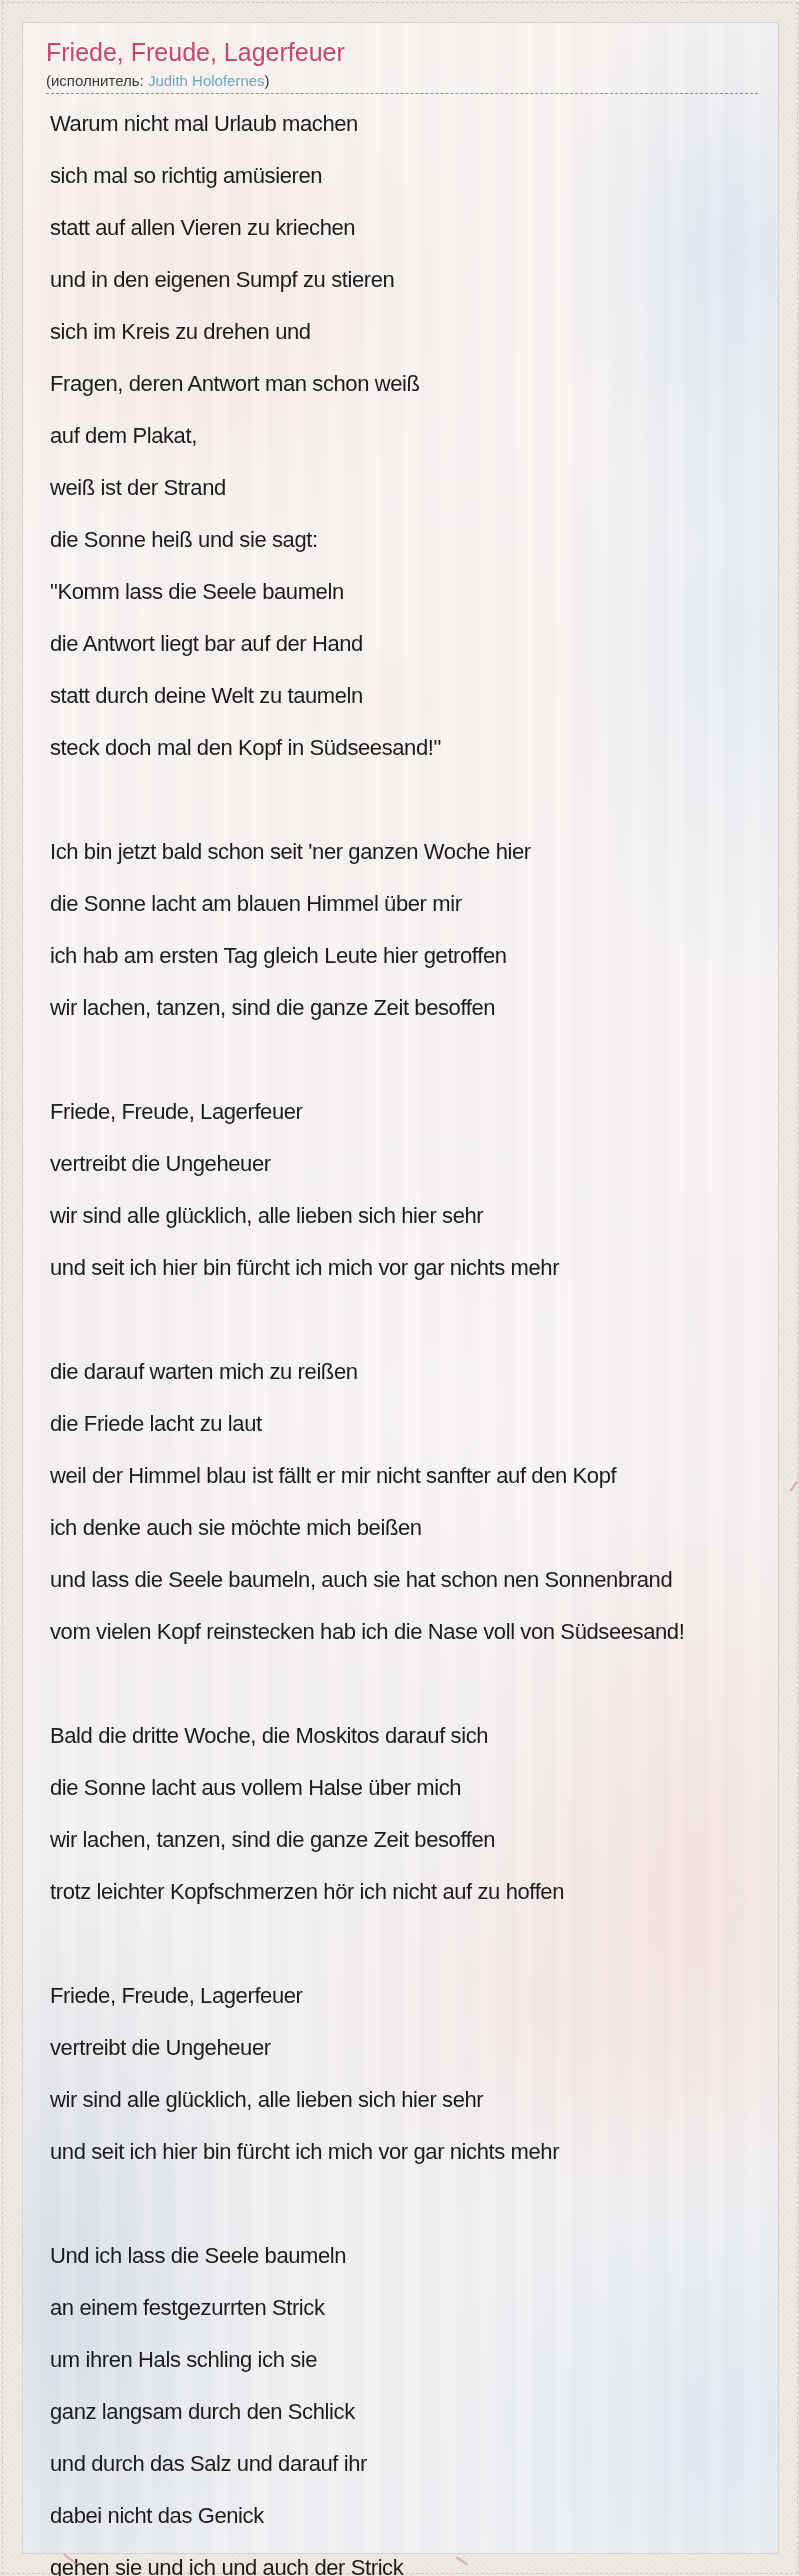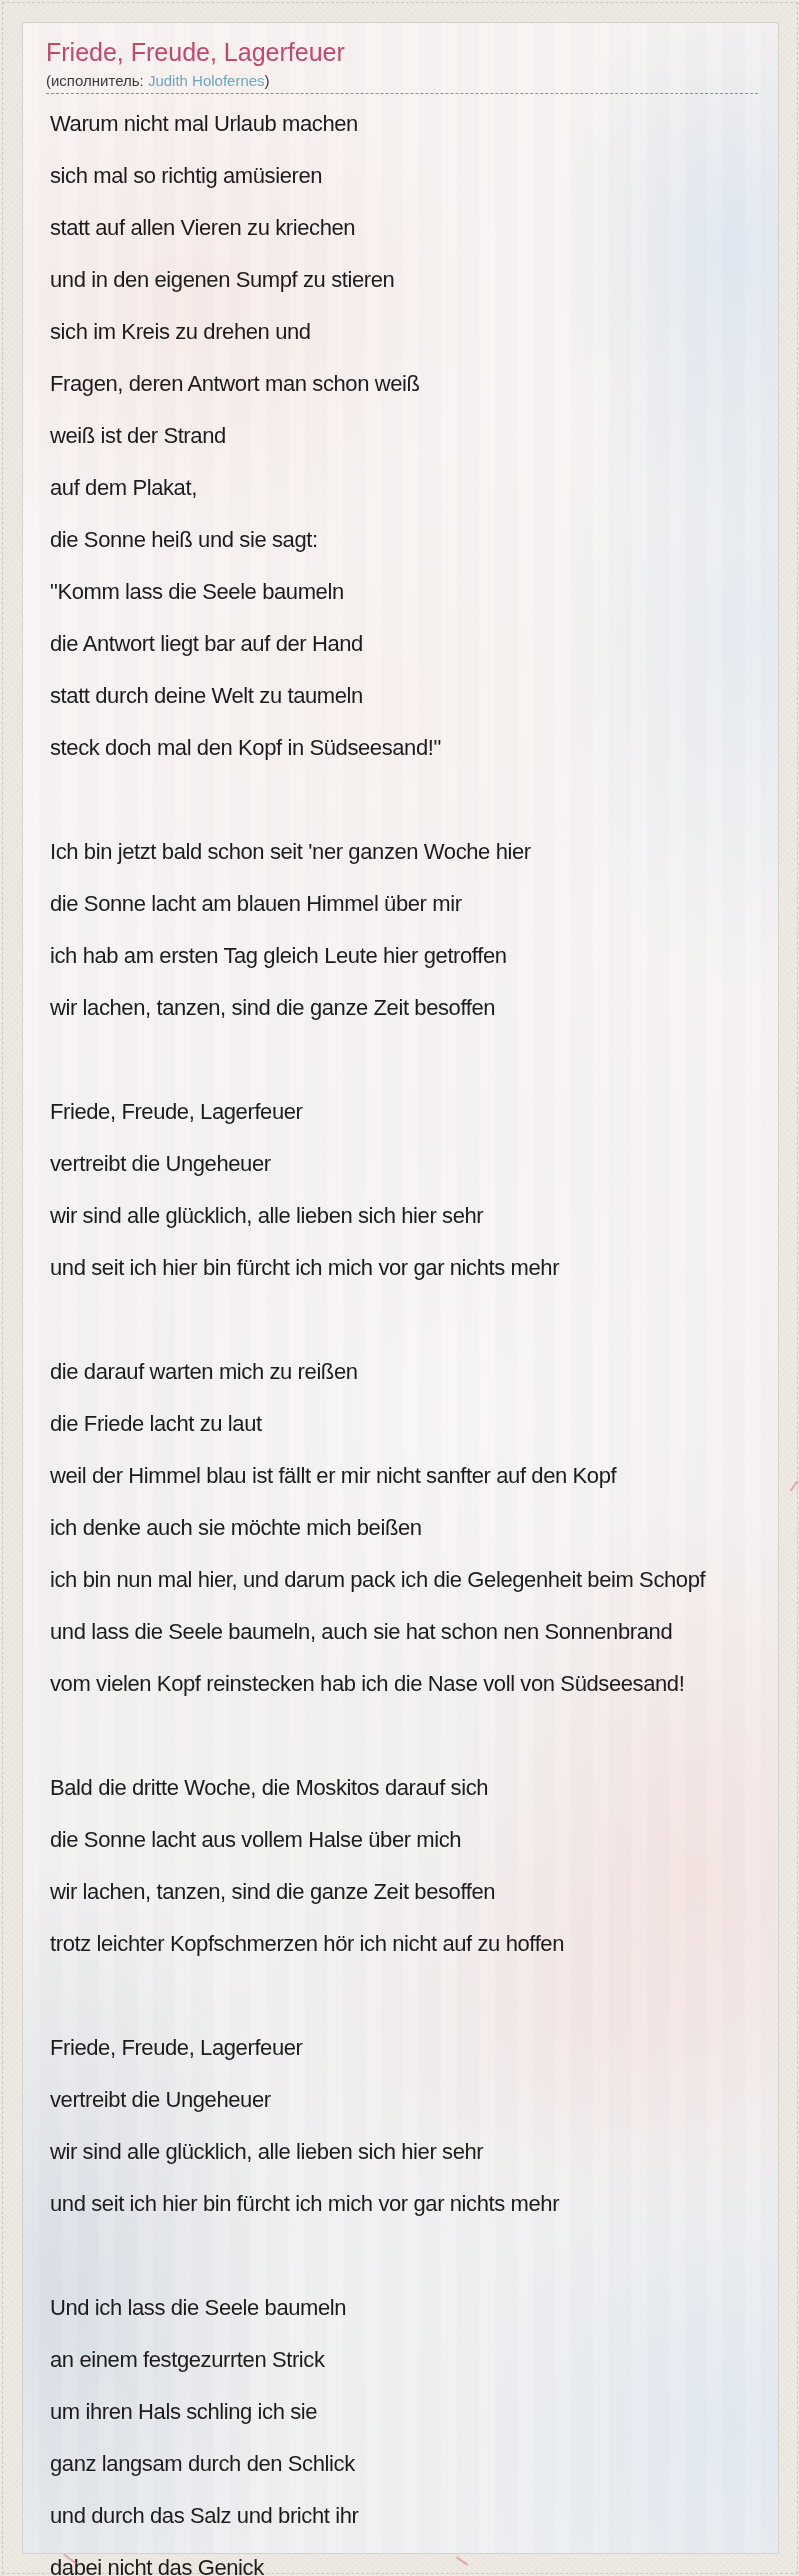--- a/index.html
+++ b/index.html
@@ -108,24 +108,24 @@
         <p class="line">sich mal so richtig amüsieren</p>
 
         <p class="line">statt auf allen Vieren zu kriechen</p>
 
         <p class="line">und in den eigenen Sumpf zu stieren</p>
 
         <p class="line">sich im Kreis zu drehen und</p>
 
         <p class="line">Fragen, deren Antwort man schon weiß</p>
 
+        <p class="line">auf dem Plakat,</p>
+
         <p class="line">weiß ist der Strand</p>
 
-        <p class="line">auf dem Plakat,</p>
-
         <p class="line">die Sonne heiß und sie sagt:</p>
 
         <p class="line">"Komm lass die Seele baumeln</p>
 
         <p class="line">die Antwort liegt bar auf der Hand</p>
 
         <p class="line">statt durch deine Welt zu taumeln</p>
 
         <p class="line">steck doch mal den Kopf in Südseesand!"</p>
 
@@ -153,21 +153,20 @@
 
 
         <p class="line">die darauf warten mich zu reißen</p>
 
         <p class="line">die Friede lacht zu laut</p>
 
         <p class="line">weil der Himmel blau ist fällt er mir nicht sanfter auf den Kopf</p>
 
         <p class="line">ich denke auch sie möchte mich beißen</p>
 
-        <p class="line">ich bin nun mal hier, und darum pack ich die Gelegenheit beim Schopf</p>
 
         <p class="line">und lass die Seele baumeln, auch sie hat schon nen Sonnenbrand</p>
 
         <p class="line">vom vielen Kopf reinstecken hab ich die Nase voll von Südseesand!</p>
 
         <p class="line">&nbsp;</p>
 
         <p class="line">Bald die dritte Woche, die Moskitos darauf sich</p>
 
         <p class="line">die Sonne lacht aus vollem Halse über mich</p>
@@ -189,21 +188,21 @@
         <p class="line">&nbsp;</p>
 
         <p class="line">Und ich lass die Seele baumeln</p>
 
         <p class="line">an einem festgezurrten Strick</p>
 
         <p class="line">um ihren Hals schling ich sie</p>
 
         <p class="line">ganz langsam durch den Schlick</p>
 
-        <p class="line">und durch das Salz und bricht ihr</p>
+        <p class="line">und durch das Salz und darauf ihr</p>
 
         <p class="line">dabei nicht das Genick</p>
 
         <p class="line">gehen sie und ich und auch der Strick</p>
 
         <p class="line">entspannt nach Hause zurück</p>
 
     </div>
   </div>
 </div>

